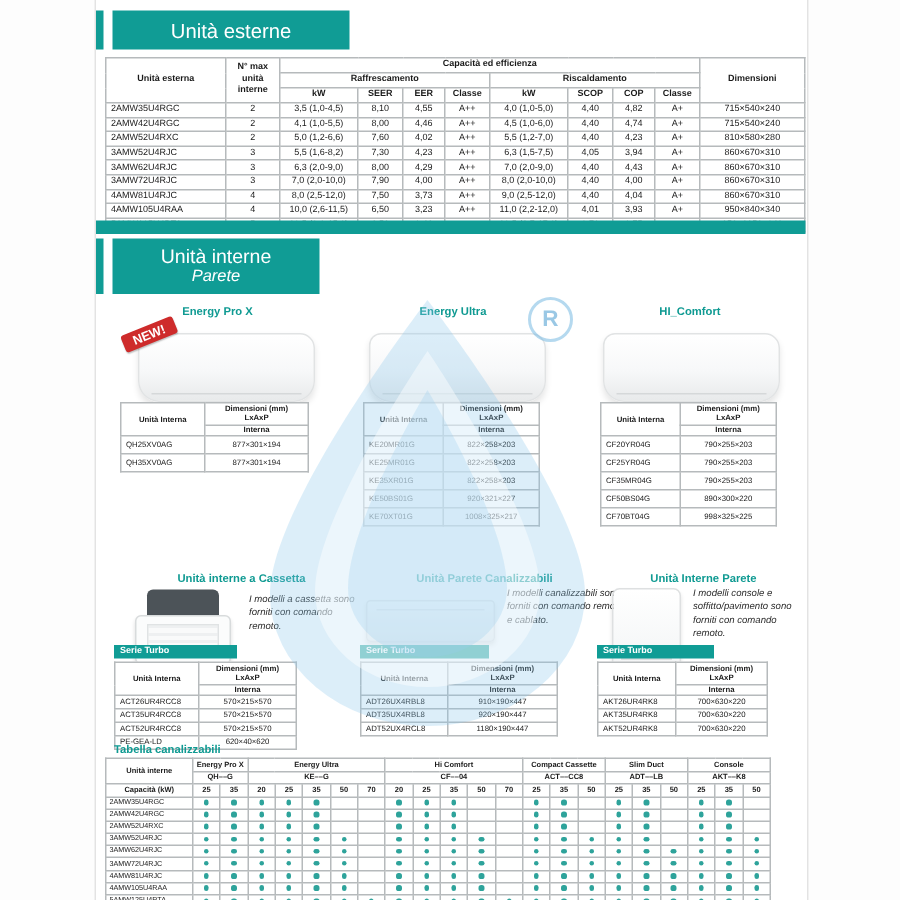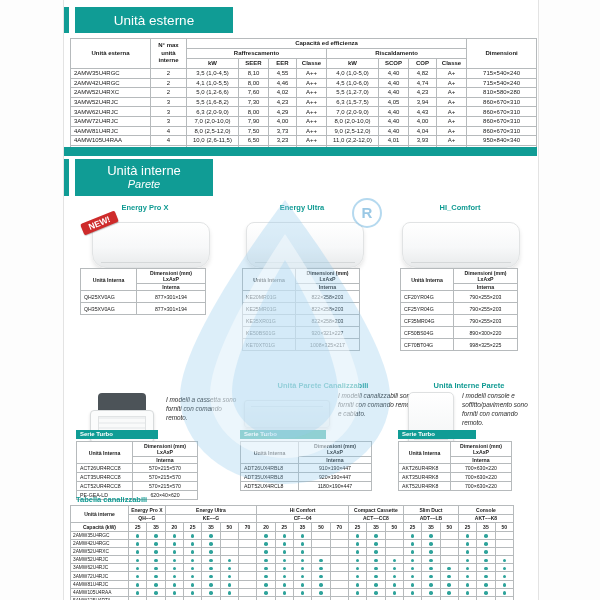--- a/index.html
+++ b/index.html
@@ -351,20 +351,21 @@
           <td class="cl">CF50BS04G</td>
           <td>890×300×220</td>
         </tr>
         <tr>
           <td class="cl">CF70BT04G</td>
           <td>998×325×225</td>
         </tr>
       </tbody>
   </table>
 
+  <div class="sectitle" style="left:76px;width:170px;">Unità interne a Cassetta</div>
   <div class="sectitle" style="left:240px;width:166px;">Unità Parete Canalizzabili</div>
   <div class="sectitle" style="left:402px;width:134px;">Unità Interne Parete</div>
 
   <div class="cassette" style="left:90px;top:393px;">
     <div class="ctop"></div>
     <div class="cpanel"></div>
     <div class="cgrille"></div>
   </div>
   <div class="desc" style="left:166px;top:396px;width:78px;">I modelli a cassetta sono forniti con comando remoto.</div>
 

